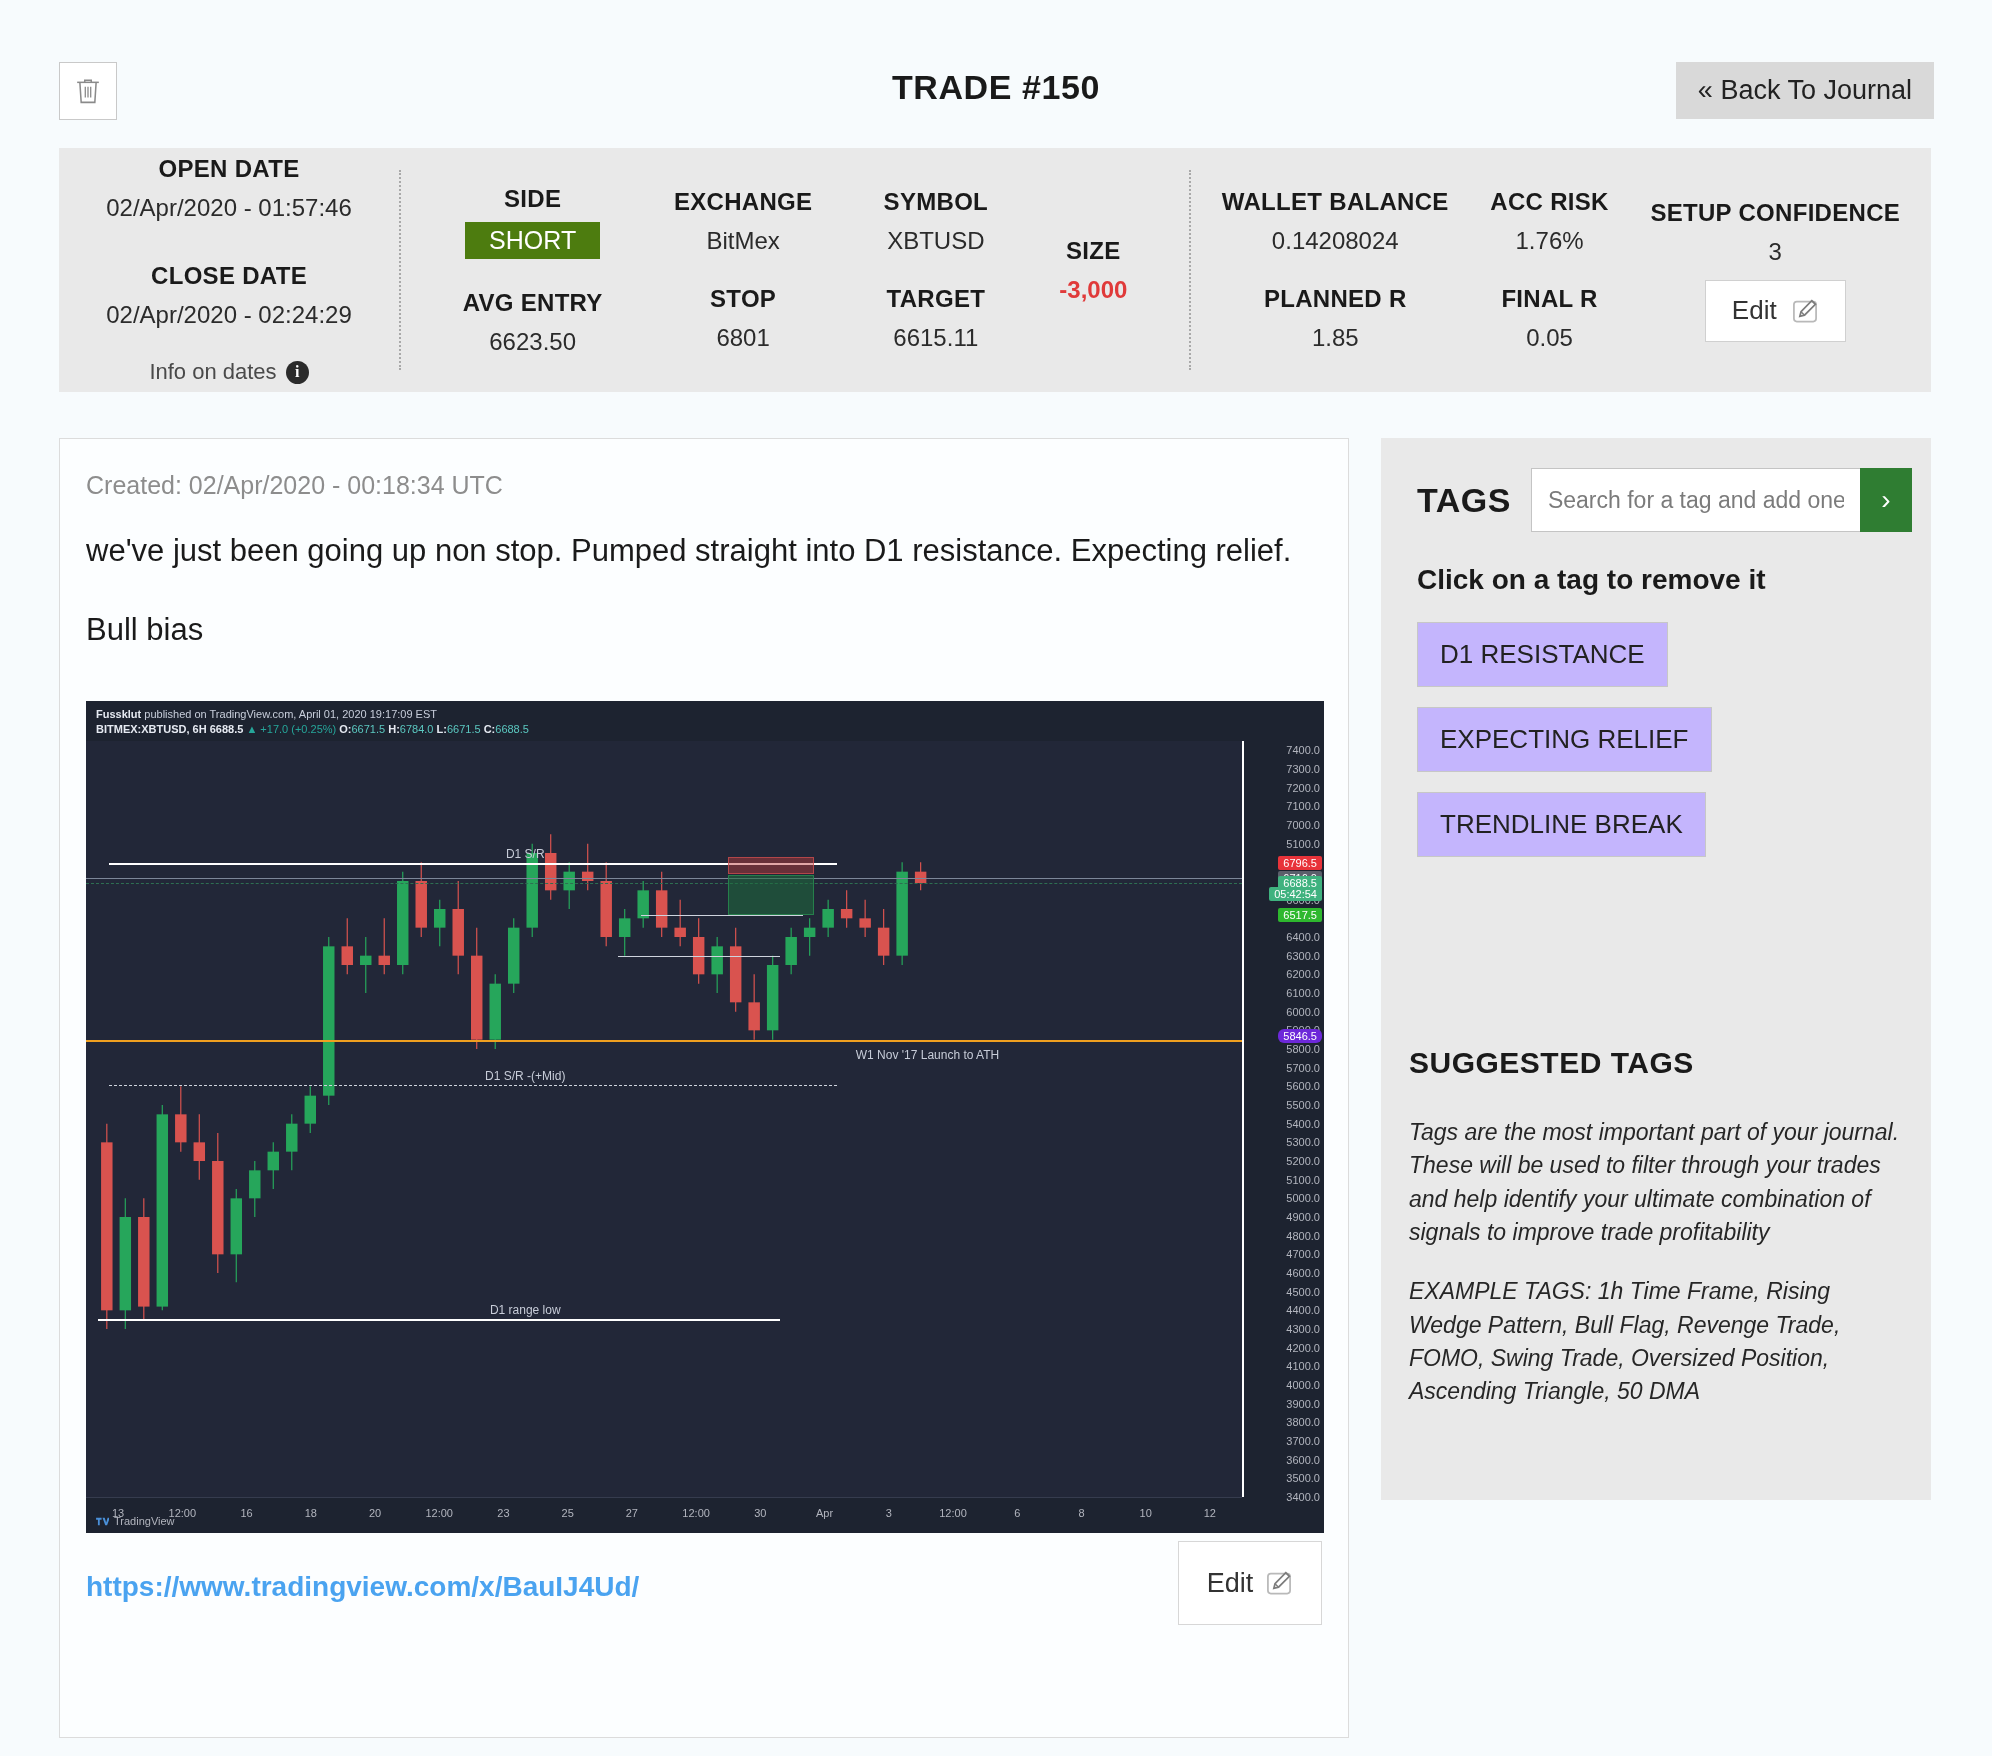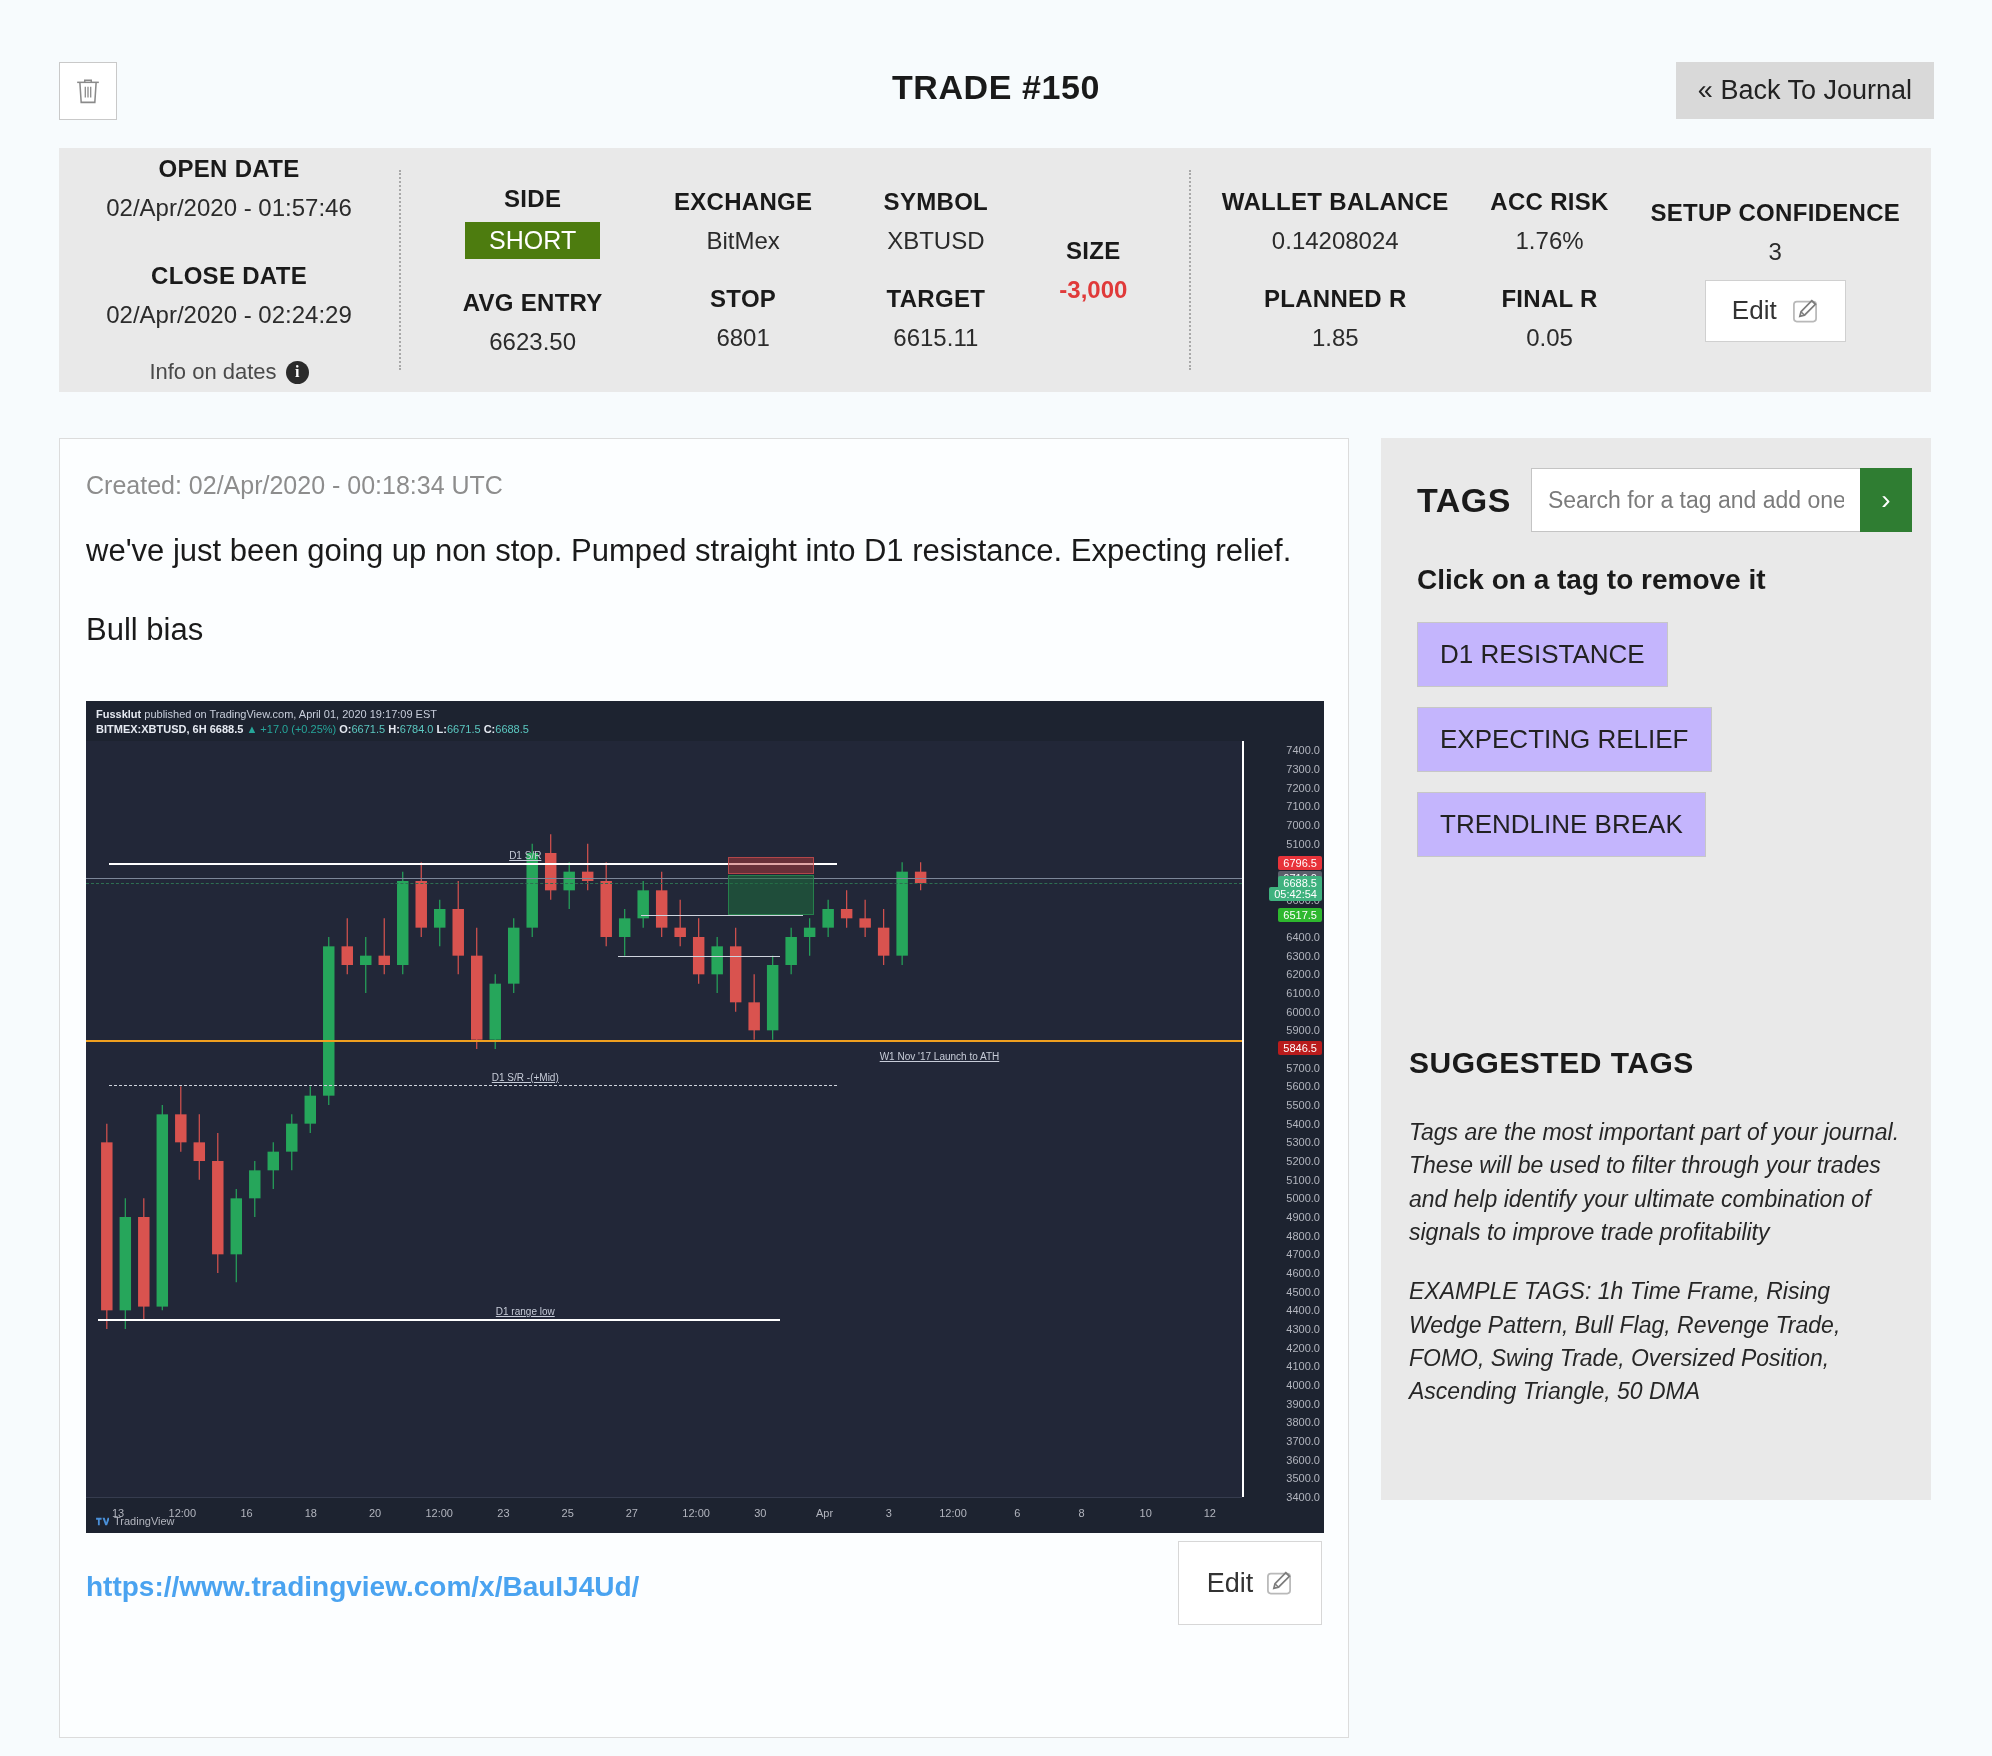--- a/index.html
+++ b/index.html
@@ -141,22 +141,22 @@
     border-top: 1px solid #363c4e;
     font-size: 11px; color: #b2b5be;
   }
   .xaxis .xt { position: absolute; top: 9px; transform: translateX(-50%); }
   .tv-logo {
     position: absolute; left: 10px; bottom: 6px; z-index: 6;
     display: flex; align-items: center; gap: 5px;
     font-size: 11px; color: #b2b5be;
   }
   .ann {
-    position: absolute; font-size: 10px; color: #c7ccd8;
-    transform: translate(-50%, -100%); white-space: nowrap; text-decoration: underline;
+    position: absolute; font-size: 12px; color: #c7ccd8;
+    transform: translate(-50%, -100%); white-space: nowrap;
   }
   .ann.rt { transform: translate(-100%, -100%); margin-top: 24px; }
   .zone { position: absolute; }
 
   
   .url {
     position: absolute; left: 26px; top: 1132px;
     font-size: 28px; color: #4aa3f0; font-weight: 700;
     text-decoration: none; cursor: pointer;
   }
@@ -500,21 +500,21 @@
             <div class="tick" style="top: 681.333px;">3800.0</div>
             <div class="tick" style="top: 700px;">3700.0</div>
             <div class="tick" style="top: 718.667px;">3600.0</div>
             <div class="tick" style="top: 737.333px;">3500.0</div>
             <div class="tick" style="top: 756px;">3400.0</div>
             <div class="badge" style="top: 121.987px; background: rgb(232, 51, 58); color: rgb(255, 255, 255);">6796.5</div>
             <div class="badge" style="top: 137.013px; background: rgb(91, 95, 107); color: rgb(255, 255, 255);">6716.0</div>
             <div class="badge" style="top: 142.147px; background: rgb(63, 178, 127); color: rgb(255, 255, 255);">6688.5</div>
             <div class="badge" style="top: 153.44px; background: rgb(63, 178, 127); color: rgb(255, 255, 255);">05:42:54</div>
             <div class="badge" style="top: 174.067px; background: rgb(46, 184, 46); color: rgb(255, 255, 255);">6517.5</div>
-            <div class="badge" style="top: 307px; background: #b91c1c; color: rgb(255, 255, 255);">5846.5</div>
+            <div class="badge" style="top: 295px; background: #6d28d9; color: rgb(255, 255, 255); border-radius: 6px;">5846.5</div>
           </div>
         <div class="xaxis" id="xaxis">
             <div class="xt" style="left: 2.77778%;">13</div>
             <div class="xt" style="left: 8.33333%;">12:00</div>
             <div class="xt" style="left: 13.8889%;">16</div>
             <div class="xt" style="left: 19.4444%;">18</div>
             <div class="xt" style="left: 25%;">20</div>
             <div class="xt" style="left: 30.5556%;">12:00</div>
             <div class="xt" style="left: 36.1111%;">23</div>
             <div class="xt" style="left: 41.6667%;">25</div>

